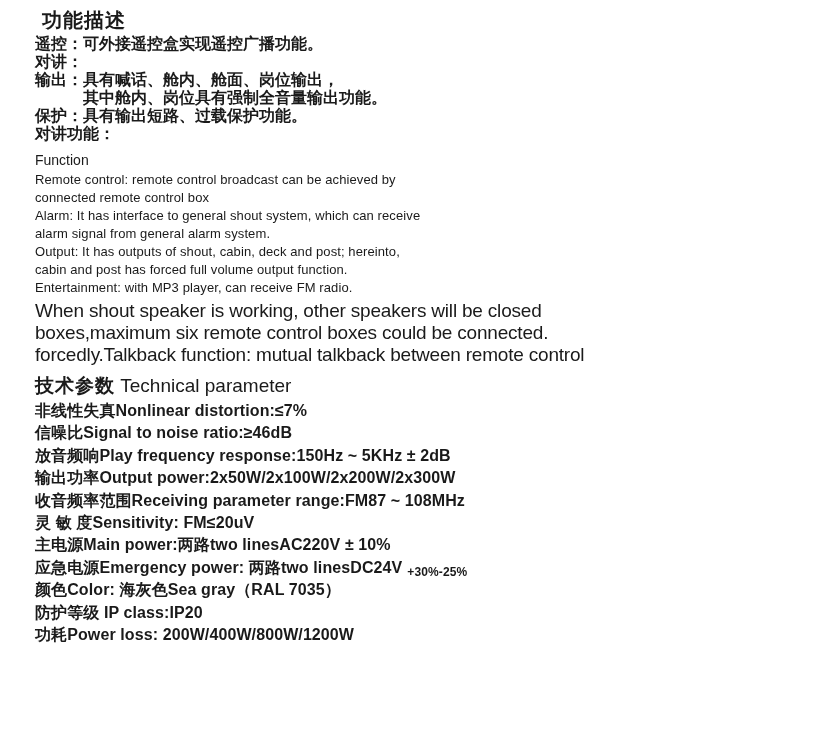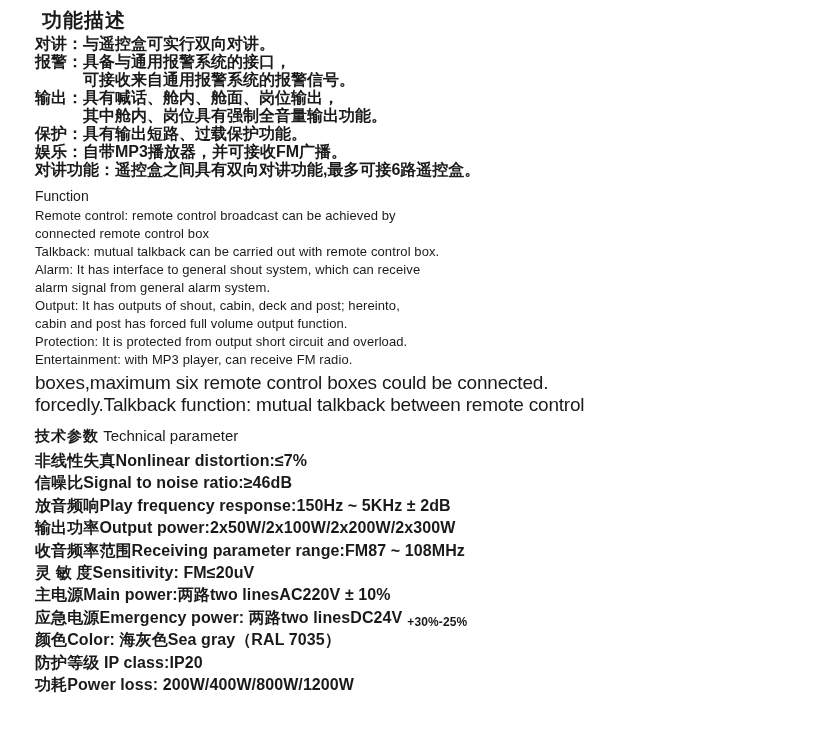--- a/index.html
+++ b/index.html
@@ -51,21 +51,21 @@
   .en-big { margin-top: 3px; }
   .en-big div {
     font-size: 19px;
     line-height: 22px;
     letter-spacing: -0.2px;
   }
 
   
   .tech-heading {
     margin: 8px 0 3px 0;
-    font-size: 15px;
+    font-size: 19px;
     line-height: 23px;
     font-weight: normal;
   }
   .tech-heading .zh { font-weight: bold; letter-spacing: 1px; }
   .tech-lines div.tech-line {
     font-size: 16px;
     font-weight: bold;
     line-height: 22.4px;
     letter-spacing: 0.1px;
   }
@@ -82,62 +82,54 @@
 </style>
 </head>
 <body>
 
 <div class="page">
 
   <h1 class="zh-heading">功能描述</h1>
 
   <div class="features">
     <div class="feature">
-      <span class="flabel">对讲：</span>
-        <span class="ftext">与遥控盒可实行双向对讲。</span>
+      <span class="flabel">遥控：</span>
+        <span class="ftext">可外接遥控盒实现遥控广播功能。</span>
     </div>
     <div class="feature">
-      <span class="flabel">报警：</span>
-        <span class="ftext">具备与通用报警系统的接口，
-可接收来自通用报警系统的报警信号。</span>
+      <span class="flabel">对讲：</span>
     </div>
     <div class="feature">
       <span class="flabel">输出：</span>
         <span class="ftext">具有喊话、舱内、舱面、岗位输出，
 其中舱内、岗位具有强制全音量输出功能。</span>
     </div>
     <div class="feature">
       <span class="flabel">保护：</span>
         <span class="ftext">具有输出短路、过载保护功能。</span>
     </div>
     <div class="feature">
-      <span class="flabel">娱乐：</span>
-        <span class="ftext">自带MP3播放器，并可接收FM广播。</span>
-    </div>
-    <div class="feature">
       <span class="flabel">对讲功能：</span>
-        <span class="ftext">遥控盒之间具有双向对讲功能,最多可接6路遥控盒。</span>
     </div>
   </div>
 
   <h2 class="en-heading">Function</h2>
 
   <div class="en-lines">
     <div>Remote control: remote control broadcast can be achieved by</div>
     <div>connected remote control box</div>
-    <div>Talkback: mutual talkback can be carried out with remote control box.</div>
     <div>Alarm: It has interface to general shout system, which can receive</div>
     <div>alarm signal from general alarm system.</div>
     <div>Output: It has outputs of shout, cabin, deck and post; hereinto,</div>
     <div>cabin and post has forced full volume output function.</div>
-    <div>Protection: It is protected from output short circuit and overload.</div>
     <div>Entertainment: with MP3 player, can receive FM radio.</div>
   </div>
 
   <div class="en-big">
+    <div>When shout speaker is working, other speakers will be closed</div>
     <div>boxes,maximum six remote control boxes could be connected.</div>
     <div>forcedly.Talkback function: mutual talkback between remote control</div>
   </div>
 
   <h2 class="tech-heading"><span class="zh">技术参数</span> <span class="en">Technical parameter</span></h2>
 
   <div class="tech-lines">
     <div class="tech-line">非线性失真Nonlinear distortion:≤7%</div>
     <div class="tech-line">信噪比Signal to noise ratio:≥46dB</div>
     <div class="tech-line">放音频响Play frequency response:150Hz ~ 5KHz ± 2dB</div>

